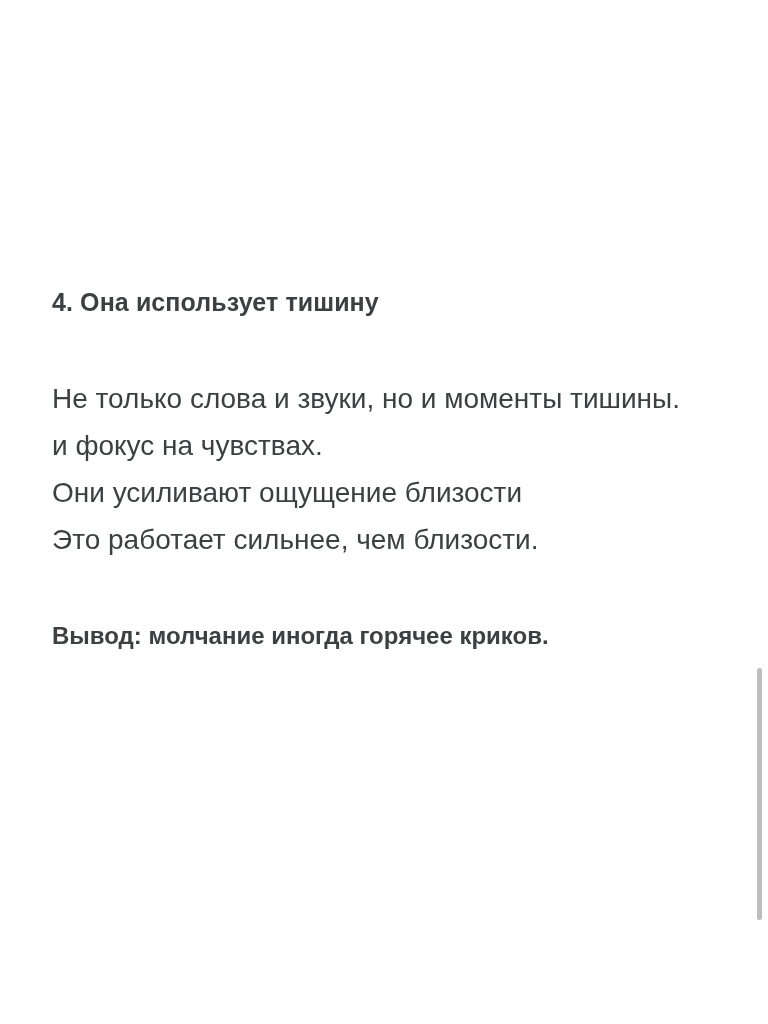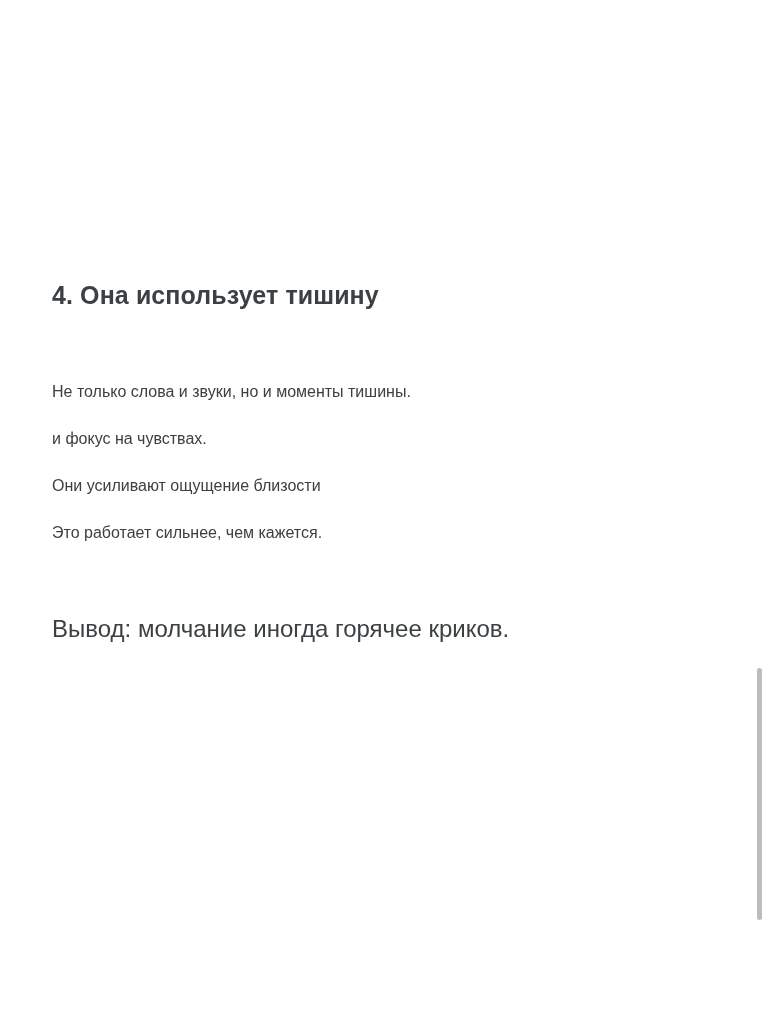--- a/index.html
+++ b/index.html
@@ -15,55 +15,55 @@
     position: relative;
   }
   .page {
     position: absolute;
     inset: 0;
     background: #ffffff;
   }
   .content {
     position: absolute;
     left: 52px;
-    top: 279px;
+    top: 286px;
     width: 640px;
   }
   .heading {
     font-size: 25px;
     font-weight: bold;
     color: #3c4043;
     letter-spacing: 0.1px;
     line-height: 1.3;
     margin: 0;
   }
   .spacer-lg {
     height: 56px;
   }
   .para {
-    font-size: 16px;
+    font-size: 28px;
     color: #3c4043;
     line-height: 47px;
     font-weight: 400;
     margin: 0;
   }
   .para .line {
     display: block;
     white-space: pre;
   }
   .para .wrapline {
     display: block;
     max-width: 640px;
   }
   .spacer-md {
     height: 50px;
   }
   .conclusion {
     font-size: 24px;
-    font-weight: normal;
+    font-weight: bold;
     color: #3c4043;
     line-height: 45px;
     max-width: 570px;
     margin: 0;
   }
   .scrollbar-track {
     position: absolute;
     right: 3px;
     top: 0;
     width: 6px;
@@ -88,21 +88,21 @@
   <div class="content">
 
     <h2 class="heading">4. Она использует тишину</h2>
 
     <div class="spacer-lg"></div>
 
     <div class="para">
       <span class="wrapline">Не только слова и звуки, но и моменты тишины.</span>
       <span class="line">и фокус на чувствах.</span>
       <span class="line">Они усиливают ощущение близости</span>
-      <span class="line">Это работает сильнее, чем кажется.</span>
+      <span class="line">Это работает сильнее, чем близости.</span>
     </div>
 
     <div class="spacer-md"></div>
 
     <p class="conclusion">Вывод: молчание иногда горячее криков.</p>
 
   </div>
 
   <div class="scrollbar-track">
     <div class="scrollbar-thumb"></div>

